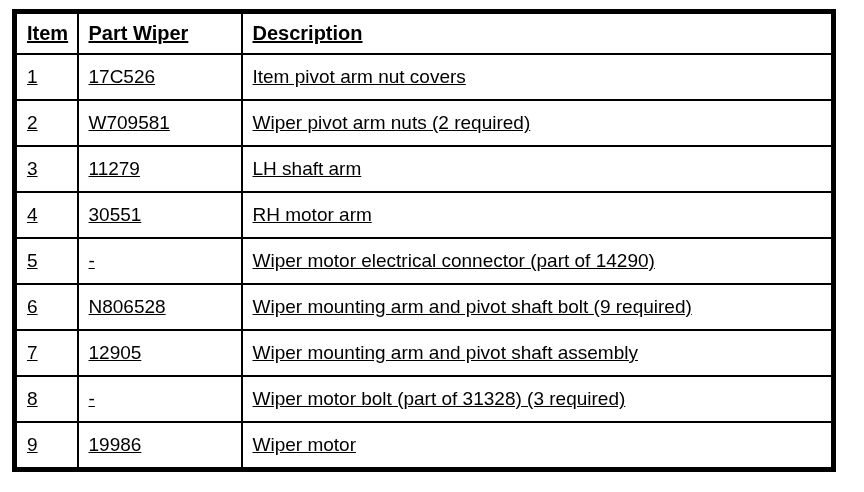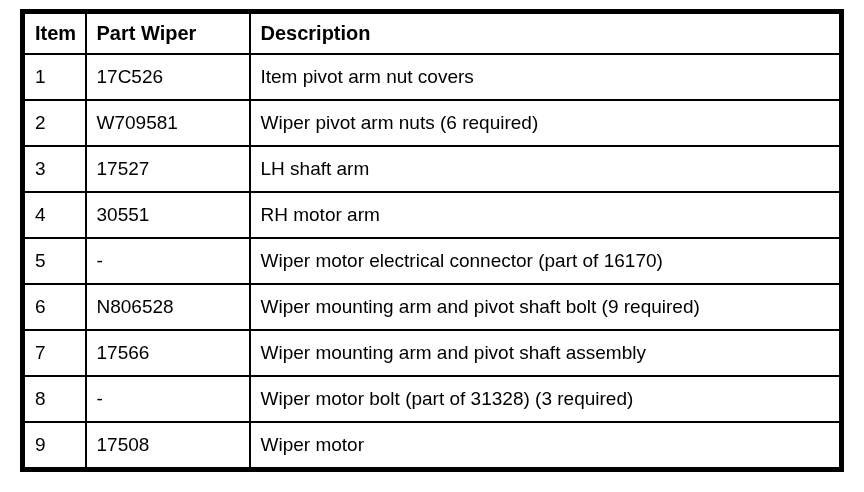--- a/index.html
+++ b/index.html
@@ -6,22 +6,23 @@
     margin: 0;
     padding: 0;
     width: 864px;
     height: 492px;
     background: #ffffff;
     font-family: "Liberation Sans", sans-serif;
     color: #000000;
   }
   .table-wrap {
     position: absolute;
-    left: 20px;
+    left: 12px;
     top: 9px;
+    text-decoration: underline;
   }
   table.parts-table {
     border-collapse: collapse;
     background: #ffffff;
     table-layout: fixed;
     border: 5px solid #000000;
   }
   table.parts-table th,
   table.parts-table td {
     border: 2px solid #000000;
@@ -68,52 +69,52 @@
     </thead>
     <tbody>
       <tr>
         <td>1</td>
         <td>17C526</td>
         <td>Item pivot arm nut covers</td>
       </tr>
       <tr>
         <td>2</td>
         <td>W709581</td>
-        <td>Wiper pivot arm nuts (6 required)</td>
+        <td>Wiper pivot arm nuts (2 required)</td>
       </tr>
       <tr>
         <td>3</td>
-        <td>17527</td>
+        <td>11279</td>
         <td>LH shaft arm</td>
       </tr>
       <tr>
         <td>4</td>
         <td>30551</td>
         <td>RH motor arm</td>
       </tr>
       <tr>
         <td>5</td>
         <td>-</td>
-        <td>Wiper motor electrical connector (part of 16170)</td>
+        <td>Wiper motor electrical connector (part of 14290)</td>
       </tr>
       <tr>
         <td>6</td>
         <td>N806528</td>
         <td>Wiper mounting arm and pivot shaft bolt (9 required)</td>
       </tr>
       <tr>
         <td>7</td>
-        <td>17566</td>
+        <td>12905</td>
         <td>Wiper mounting arm and pivot shaft assembly</td>
       </tr>
       <tr>
         <td>8</td>
         <td>-</td>
         <td>Wiper motor bolt (part of 31328) (3 required)</td>
       </tr>
       <tr>
         <td>9</td>
-        <td>17508</td>
+        <td>19986</td>
         <td>Wiper motor</td>
       </tr>
     </tbody>
   </table>
 </div>
 
 </body></html>

